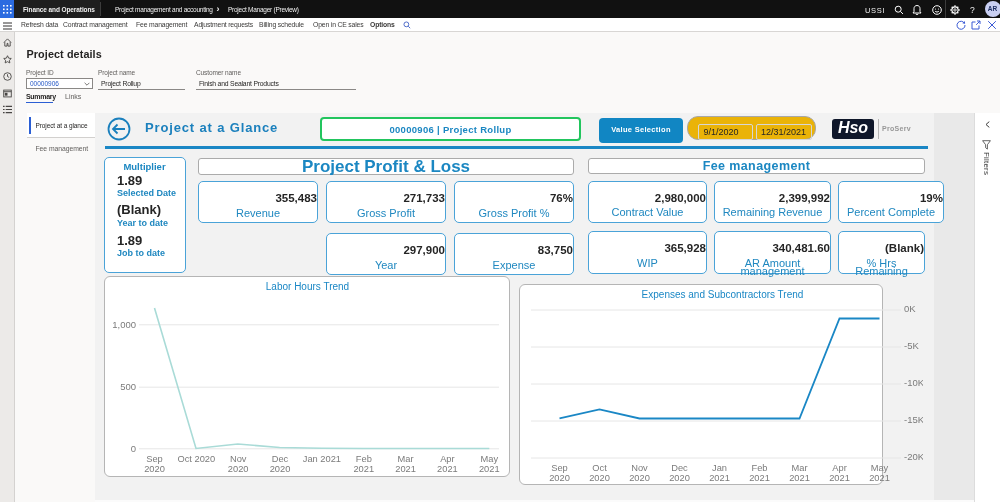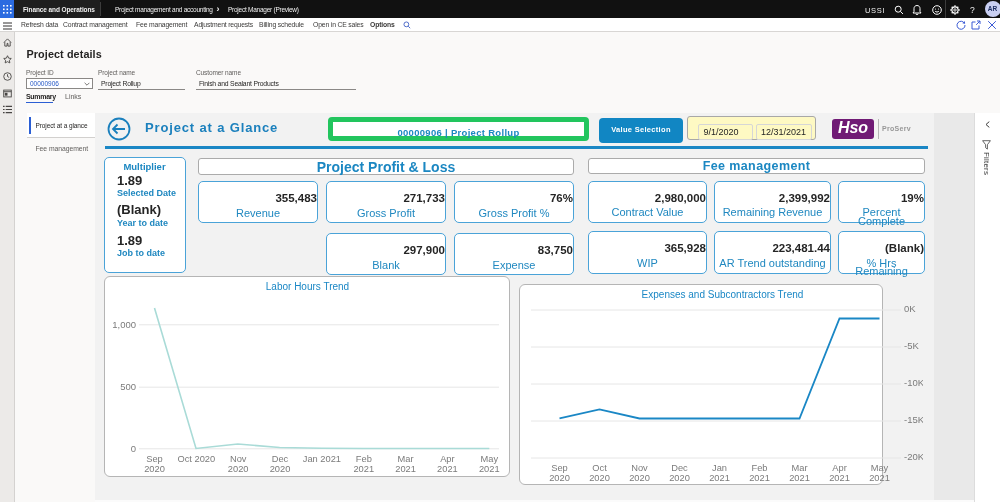--- a/index.html
+++ b/index.html
@@ -50,26 +50,26 @@
   #nav-fee { left:35.5px; top:144.5px; font-size:6.8px; color:#605e5c; letter-spacing:-0.05px; }
 
   
   #report { left:95px; top:113px; width:839px; height:389px; background:#f2f2f2; }
   #gutter { left:934px; top:113px; width:40px; height:389px; background:#e9e9e9; }
   #filters { left:974px; top:113px; width:26px; height:389px; background:#fff; border-left:1px solid #dcdcdc; }
   #bstrip { left:95px; top:499.5px; width:879px; height:2.5px; background:#fbfbfb; }
 
   
   #rpt-title { left:145px; top:121px; font-size:13px; line-height:13px; font-weight:bold; color:#1b80bd; letter-spacing:0.85px; }
-  #rbox { left:320px; top:117px; width:261px; height:24px; background:#fff; border:5px solid #22c55e; border-radius:4px;margin-left:8px; }
+  #rbox { left:320px; top:117px; width:261px; height:24px; background:#fff; border:2px solid #22c55e; border-radius:4px; }
   #rbox span { position:absolute; left:0; width:100%; text-align:center; top:5px; font-size:9.5px; font-weight:bold; color:#1b87c2; letter-spacing:0.3px; }
   #datebtn { left:599px; top:118px; width:84px; height:24.5px; background:#1186c3; border-radius:4px; color:#fff; font-size:7.5px; font-weight:bold; text-align:center; line-height:24.5px; letter-spacing:0.3px; }
-  #datebox { left:687px; top:116px; width:128.5px; height:24px; background:#fef9c3; border:1px solid #a8a8a8; border-radius:3px; }
+  #datebox { left:687px; top:116px; width:128.5px; height:24px; background:#eab308; border:1px solid #a8a8a8; border-radius:11px; }
   .dcell { position:absolute; top:7px; height:15.5px; border:1px solid #d6d6d6; border-radius:2px; font-size:9px; color:#252525; line-height:14.5px; }
-  #hso { left:832px; top:119px; width:42px; height:20px; background:#701a75; border-radius:3px; color:#fff; text-align:center; font-size:16px; font-weight:bold; font-style:italic; line-height:18.5px; }
+  #hso { left:832px; top:119px; width:42px; height:20px; background:#0f172a; border-radius:3px; color:#fff; text-align:center; font-size:16px; font-weight:bold; font-style:italic; line-height:18.5px; }
   #hso-sep { left:877.5px; top:119px; width:1px; height:20px; background:#b5b5b5; }
   #proserv { left:882px; top:124.5px; font-size:7px; font-weight:bold; color:#979797; letter-spacing:0.3px; }
   #bluerule { left:105px; top:146px; width:823px; height:3px; background:#1b87c5; }
 
   
   .card { position:absolute; background:#fff; border:1px solid #4aa3d8; border-radius:5px; }
   .sect { position:absolute; background:#fff; border:1px solid #ababab; border-radius:3px; text-align:center; font-weight:bold; color:#1b87c2; }
   .num { position:absolute; left:0; width:100%; text-align:right; font-weight:bold; color:#252525; font-size:11.5px; line-height:11.5px; top:11px; }
   .klab { position:absolute; left:0; width:100%; text-align:center; font-weight:normal; color:#2088c0; font-size:11px; line-height:8.5px; top:26.5px; }
 
@@ -236,21 +236,21 @@
 <div class="card" style="left:103.5px; top:156.5px; width:82px; height:116.5px;">
   <div class="abs" style="left:0; width:100%; text-align:center; top:4.5px; font-size:9.5px; line-height:9.5px; font-weight:bold; color:#1b87c2;">Multiplier</div>
   <div class="m-num" style="top:16px;">1.89</div>
   <div class="m-lab" style="top:31px;">Selected Date</div>
   <div class="m-num" style="top:45px;">(Blank)</div>
   <div class="m-lab" style="top:61.5px;">Year to date</div>
   <div class="m-num" style="top:76.5px;">1.89</div>
   <div class="m-lab" style="top:91.5px;">Job to date</div>
 </div>
 
-<div class="sect" style="left:198px; top:157.5px; width:376px; height:17px; font-size:14px; line-height:16px;">Project Profit &amp; Loss</div>
+<div class="sect" style="left:198px; top:157.5px; width:376px; height:17px; font-size:17px; line-height:16px;">Project Profit &amp; Loss</div>
 <div class="sect" style="left:588px; top:157.5px; width:337px; height:16px; font-size:12.5px; line-height:15px; letter-spacing:0.4px;">Fee management</div>
 
 <div class="card" style="left:198px; top:181px; width:120px; height:41.5px;">
     <div class="num">355,483</div>
     <div class="klab">Revenue</div>
   </div>
 <div class="card" style="left:326px; top:181px; width:120px; height:41.5px;">
     <div class="num">271,733</div>
     <div class="klab">Gross Profit</div>
   </div>
@@ -259,40 +259,40 @@
     <div class="klab">Gross Profit %</div>
   </div>
 <div class="card" style="left:588px; top:180.5px; width:119px; height:42.5px;">
     <div class="num">2,980,000</div>
     <div class="klab">Contract Value</div>
   </div>
 <div class="card" style="left:714px; top:180.5px; width:117px; height:42.5px;">
     <div class="num">2,399,992</div>
     <div class="klab">Remaining Revenue</div>
   </div>
-<div class="card" style="left:838px; top:180.5px; width:87px; height:42.5px;">
+<div class="card" style="left:838px; top:180.5px; width:106px; height:42.5px;">
     <div class="num">19%</div>
     <div class="klab">Percent Complete</div>
   </div>
 
 <div class="card" style="left:326px; top:233px; width:120px; height:41.5px;">
     <div class="num">297,900</div>
-    <div class="klab">Blank</div>
+    <div class="klab">Year</div>
   </div>
 <div class="card" style="left:454px; top:233px; width:120px; height:41.5px;">
     <div class="num">83,750</div>
     <div class="klab">Expense</div>
   </div>
 <div class="card" style="left:588px; top:231px; width:119px; height:43px;">
     <div class="num">365,928</div>
     <div class="klab">WIP</div>
   </div>
 <div class="card" style="left:714px; top:231px; width:117px; height:43px;">
-    <div class="num">223,481.44</div>
-    <div class="klab">AR Trend outstanding</div>
+    <div class="num">340,481.60</div>
+    <div class="klab">AR Amount management</div>
   </div>
 <div class="card" style="left:838px; top:231px; width:87px; height:43px;">
     <div class="num">(Blank)</div>
     <div class="klab">% Hrs Remaining</div>
   </div>
 
 <div class="chart" style="left:104px; top:276px; width:405.5px; height:200.5px;">
 <svg width="403" height="198" viewBox="0 0 403 198">
   <text x="202.5" y="12.5" text-anchor="middle" font-size="10" fill="#1a87c5">Labor Hours Trend</text>
   <g font-size="9.5" fill="#7b7b7b" text-anchor="end">

